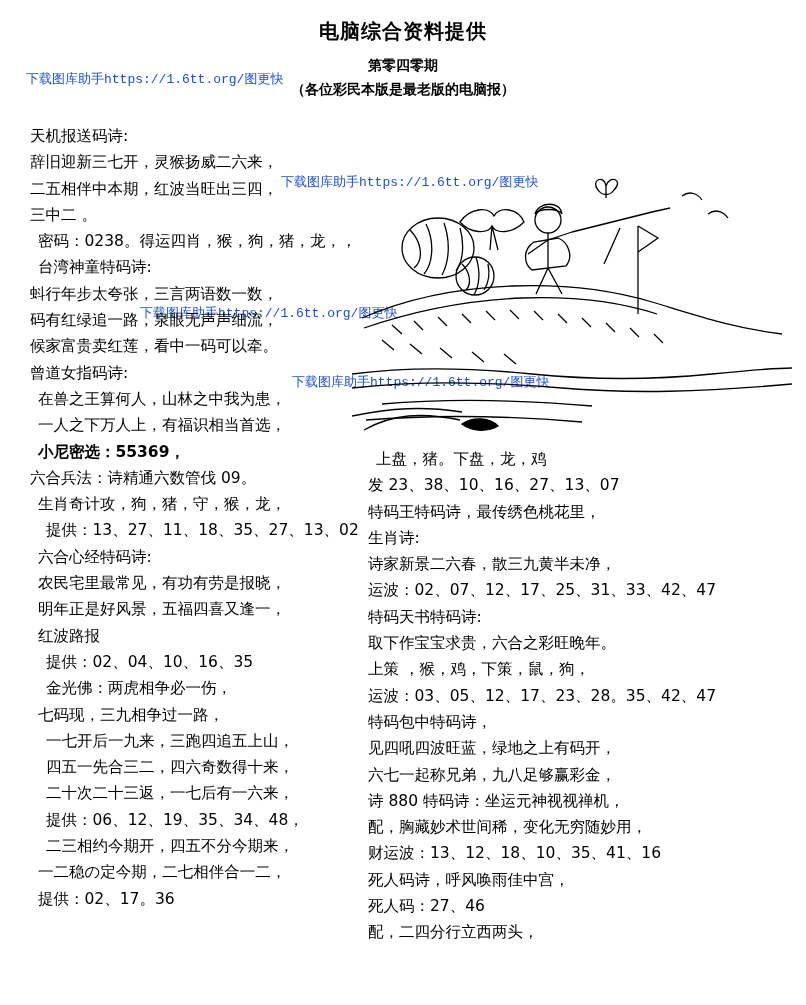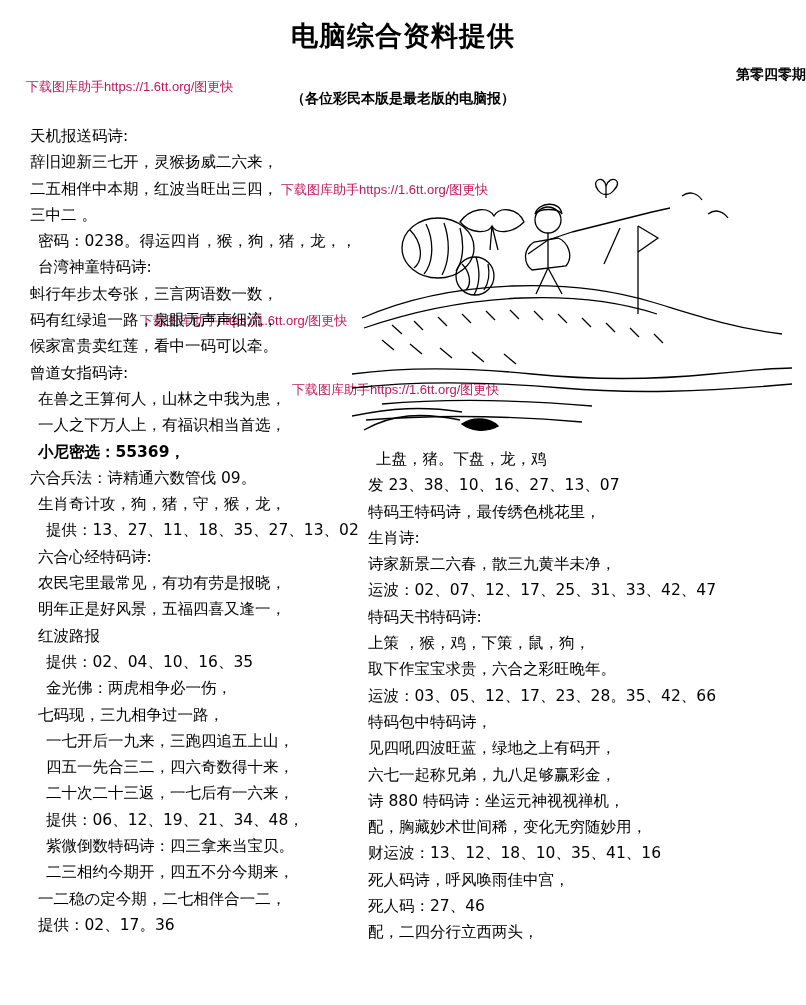--- a/index.html
+++ b/index.html
@@ -15,32 +15,31 @@
     color: #000000;
     overflow: hidden;
   }
   .page {
     position: relative;
     width: 806px;
     height: 1005px;
   }
   .title {
     text-align: center;
-    font-size: 27px;
+    font-size: 20px;
     font-weight: bold;
     letter-spacing: 1px;
     margin-top: 18px;
     font-family: "DejaVu Sans", "Liberation Sans", sans-serif;
   }
   .wm {
     font-size: 13px;
-    color: #be185d;
+    color: #1d4ed8;
     white-space: nowrap;
-    font-family: Liberation Sans, sans-serif;
-    margin-top: 8px;
+    font-family: Liberation Mono, monospace;
   }
   .wm-tl {
     position: absolute;
     left: 26px;
     top: 52px;
   }
   .wm-a {
     position: absolute;
     left: 281px;
     top: 155px;
@@ -49,21 +48,21 @@
     position: absolute;
     left: 140px;
     top: 286px;
   }
   .wm-c {
     position: absolute;
     left: 292px;
     top: 355px;
   }
   .issue {
-    text-align: right;
+    text-align: center;
     font-size: 14px;
     margin-top: 12px;
     font-weight: bold;
   }
   .subtitle {
     text-align: center;
     font-size: 14px;
     font-weight: bold;
     margin-top: 6px;
   }
@@ -191,41 +190,40 @@
     <div class="line ind1">六合心经特码诗:</div>
     <div class="line ind1">农民宅里最常见，有功有劳是报晓，</div>
     <div class="line ind1">明年正是好风景，五福四喜又逢一，</div>
     <div class="line ind1">红波路报</div>
     <div class="line ind2">提供：02、04、10、16、35</div>
     <div class="line ind2">金光佛：两虎相争必一伤，</div>
     <div class="line ind1">七码现，三九相争过一路，</div>
     <div class="line ind2">一七开后一九来，三跑四追五上山，</div>
     <div class="line ind2">四五一先合三二，四六奇数得十来，</div>
     <div class="line ind2">二十次二十三返，一七后有一六来，</div>
-    <div class="line ind2">提供：06、12、19、21、34、48，</div>
-    <div class="line ind2">紫微倒数特码诗：四三拿来当宝贝。</div>
+    <div class="line ind2">提供：06、12、19、35、34、48，</div>
     <div class="line ind2">二三相约今期开，四五不分今期来，</div>
     <div class="line ind1">一二稳の定今期，二七相伴合一二，</div>
     <div class="line ind1">提供：02、17。36</div>
 
     <div class="line ind1"></div>
     <div class="line ind1"></div>
   </div>
 
   <div class="col col-right">
     <div class="line ind1">上盘，猪。下盘，龙，鸡</div>
     <div class="line">发 23、38、10、16、27、13、07</div>
     <div class="line">特码王特码诗，最传绣色桃花里，</div>
     <div class="line">生肖诗:</div>
     <div class="line">诗家新景二六春，散三九黄半未净，</div>
     <div class="line">运波：02、07、12、17、25、31、33、42、47</div>
     <div class="line">特码天书特码诗:</div>
+    <div class="line">取下作宝宝求贵，六合之彩旺晚年。</div>
     <div class="line">上策 ，猴，鸡，下策，鼠，狗，</div>
-    <div class="line">取下作宝宝求贵，六合之彩旺晚年。</div>
-    <div class="line">运波：03、05、12、17、23、28。35、42、66</div>
+    <div class="line">运波：03、05、12、17、23、28。35、42、47</div>
     <div class="line">特码包中特码诗，</div>
     <div class="line">见四吼四波旺蓝，绿地之上有码开，</div>
     <div class="line">六七一起称兄弟，九八足够赢彩金，</div>
     <div class="line">诗 880 特码诗：坐运元神视视禅机，</div>
     <div class="line">配，胸藏妙术世间稀，变化无穷随妙用，</div>
     <div class="line">财运波：13、12、18、10、35、41、16</div>
     <div class="line">死人码诗，呼风唤雨佳中宫，</div>
     <div class="line">死人码：27、46</div>
     <div class="line">配，二四分行立西两头，</div>
 

